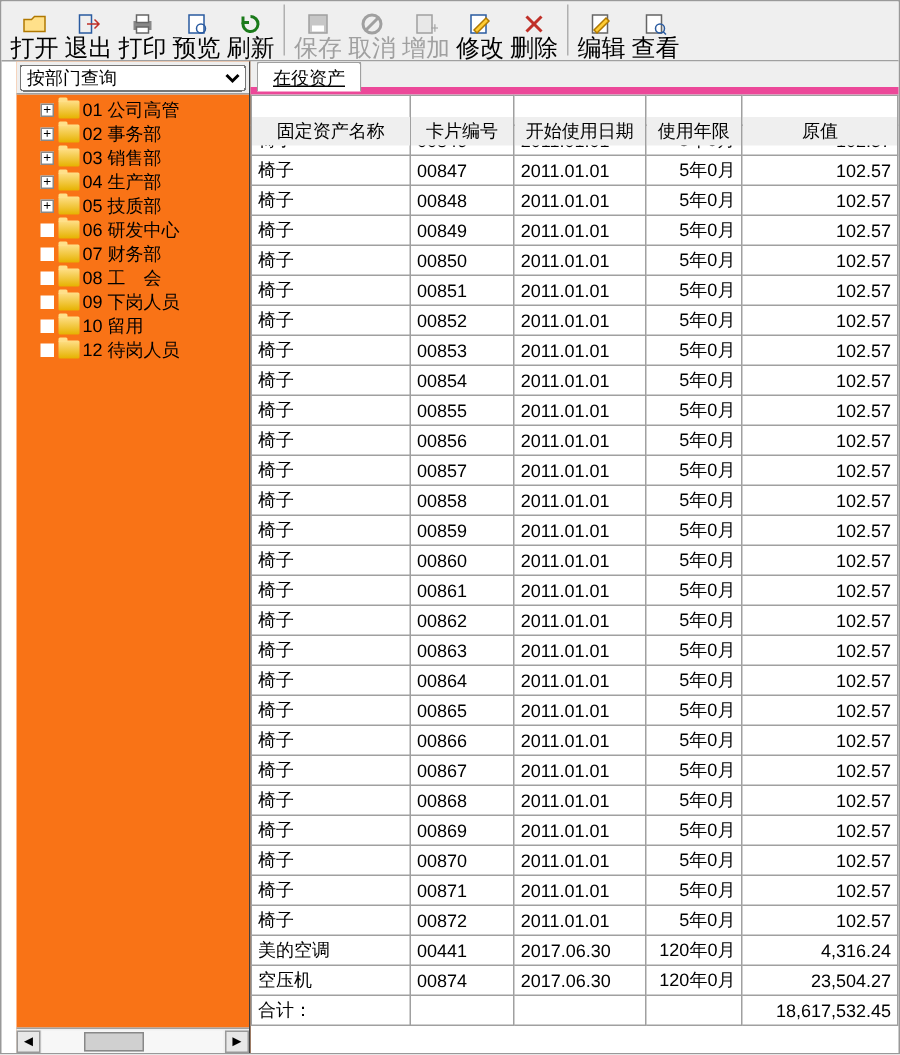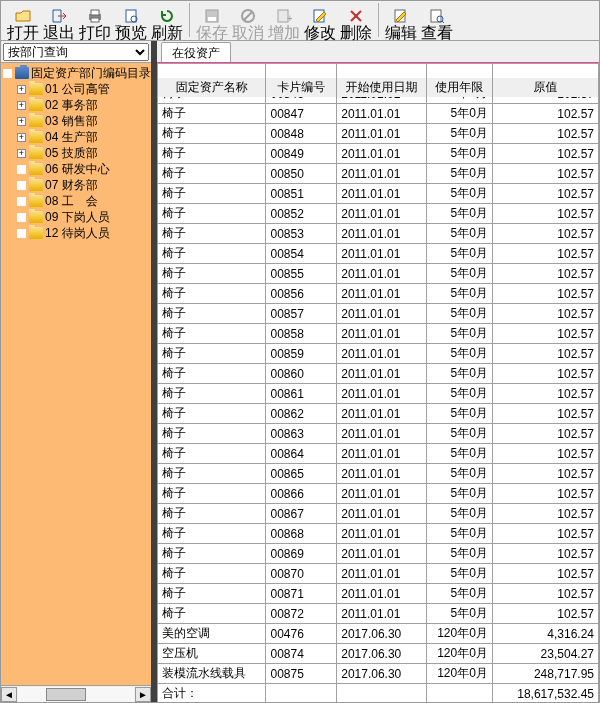--- a/index.html
+++ b/index.html
@@ -6,39 +6,39 @@
   html,body { margin:0; padding:0; font-family: "SimSun","宋体",sans-serif; font-size:12px; color:#000; background:#fff; }
   .app { width:600px; height:703px; display:flex; flex-direction:column; border:1px solid #999; }
   .toolbar { display:flex; align-items:flex-start; padding:2px 4px; background:#efefef; border-bottom:1px solid #a0a0a0; height:40px; }
   .tb-group { display:flex; align-items:flex-end; gap:0; }
   .tb-sep { width:1px; height:34px; background:#b0b0b0; margin:0 4px 2px 4px; }
   .tb-btn { display:flex; flex-direction:column; align-items:center; justify-content:flex-end; min-width:30px; padding:0 2px; height:36px; cursor:pointer; }
   .tb-btn.disabled { color:#a0a0a0; cursor:default; }
   .tb-btn .ic { width:18px; height:18px; margin-bottom:2px; display:flex; align-items:center; justify-content:center; }
   .tb-btn .lbl { font-size:16px; line-height:12px; white-space:nowrap; }
   .below-toolbar { display:flex; flex:1; min-height:0; }
-  .left-pane { width:156px; border-right:6px solid #404040; display:flex; flex-direction:column; background:#fdba74; }
+  .left-pane { width:156px; border-right:1px solid #404040; display:flex; flex-direction:column; background:#f97316;margin-left:10px; }
   .combo-row { height:22px; border-bottom:1px solid #a0a0a0; display:flex; align-items:center; padding:0 2px; background:#efefef;}
   .combo { width:100%; height:18px; font-size:12px; font-family:inherit; }
   .tree { flex:1; overflow:auto; padding:2px 0 0 0; }
   .tree-row { display:flex; align-items:center; height:16px; white-space:nowrap; padding-left:2px; }
   .tree-row .pm { width:9px; height:9px; border:1px solid #888; font-size:9px; line-height:7px; text-align:center; margin-right:3px; background:#fff; cursor:pointer; }
   .tree-row .pm.empty { border:none; }
   .tree-row .ic { width:14px; height:12px; margin-right:2px; display:inline-block; }
   .ic-folder-open { background:linear-gradient(#5a8acb,#2a5ba0); border-radius:1px; position:relative; }
   .ic-folder-open::before { content:""; position:absolute; left:5px; top:-2px; width:7px; height:3px; background:#5a8acb; border-radius:1px 1px 0 0;}
   .ic-folder { background:linear-gradient(#ffe08a,#e6b200); border-radius:1px; position:relative;}
   .ic-folder::before { content:""; position:absolute; left:0; top:-2px; width:6px; height:3px; background:#ffe08a; border-radius:1px 1px 0 0;}
   .tree-row.child { padding-left:16px; }
   .hscroll { height:17px; border-top:1px solid #a0a0a0; background:#efefef; display:flex; align-items:center; }
   .hs-btn { width:16px; height:15px; border:1px solid #999; background:#e8e8e8; display:flex; align-items:center; justify-content:center; font-size:10px; cursor:pointer;}
   .hs-track { flex:1; height:15px; background:#f7f7f7; position:relative; margin:0 1px;}
   .hs-thumb { position:absolute; left:28px; top:1px; width:40px; height:13px; background:#d0d0d0; border:1px solid #888;}
   .right-pane { flex:1; display:flex; flex-direction:column; min-width:0; }
-  .tab-bar { height:22px; background:#efefef; border-bottom:1px solid #ec4899; display:flex; align-items:center; padding-left:4px;}
+  .tab-bar { height:22px; background:#efefef; border-bottom:5px solid #ec4899; display:flex; align-items:flex-start; padding-left:4px;text-decoration:underline;}
   .tab { height:20px; padding:2px 10px 0 10px; background:#fff; border:1px solid #a0a0a0; border-bottom:none; border-radius:2px 2px 0 0; font-size:12px; cursor:pointer;}
   .grid-wrap { flex:1; overflow:auto; }
   table.grid { border-collapse:collapse; width:100%; table-layout:fixed; }
   table.grid th, table.grid td { border:1px solid #a0a0a0; height:20px; padding:0 4px; font-size:12px; overflow:hidden; white-space:nowrap; }
   table.grid th { background:#efefef; font-weight:normal; text-align:center; position:sticky; top:14px;}
   .col-name { width:92px; text-align:left;}
   .col-card { width:60px; text-align:left;}
   .col-date { width:76px; text-align:left;margin-left:20px;}
   .col-life { width:56px; text-align:right;}
   .col-val  { width:90px; text-align:right;}
@@ -172,25 +172,20 @@
 
 <div class="below-toolbar">
 
   <div class="left-pane">
     <div class="combo-row">
       <select class="combo">
         <option>按部门查询</option>
       </select>
     </div>
     <div class="tree">
-      <div class="tree-row">
-        <span class="pm empty">&nbsp;</span>
-        <span class="ic ic-folder-open"></span>
-        <span>固定资产部门编码目录</span>
-      </div>
       <div id="tree-items">
             <div class="tree-row child">
               <span class="pm">+</span>
               <span class="ic ic-folder"></span>
               <span>01 公司高管</span>
             </div>
             <div class="tree-row child">
               <span class="pm">+</span>
               <span class="ic ic-folder"></span>
               <span>02 事务部</span>
@@ -222,20 +217,25 @@
             </div>
             <div class="tree-row child">
               <span class="pm empty">&nbsp;</span>
               <span class="ic ic-folder"></span>
               <span>08 工　会</span>
             </div>
             <div class="tree-row child">
               <span class="pm empty">&nbsp;</span>
               <span class="ic ic-folder"></span>
               <span>09 下岗人员</span>
+            </div>
+            <div class="tree-row child">
+              <span class="pm empty">&nbsp;</span>
+              <span class="ic ic-folder"></span>
+              <span>10 留用</span>
             </div>
             <div class="tree-row child">
               <span class="pm empty">&nbsp;</span>
               <span class="ic ic-folder"></span>
               <span>12 待岗人员</span>
             </div>
           </div>
     </div>
     <div class="hscroll">
       <div class="hs-btn">◄</div>
@@ -446,38 +446,31 @@
               </tr>
               <tr>
                 <td class="col-name">椅子</td>
                 <td class="col-card">00872</td>
                 <td class="col-date">2011.01.01</td>
                 <td class="col-life">5年0月</td>
                 <td class="col-val">102.57</td>
               </tr>
               <tr>
                 <td class="col-name">美的空调</td>
-                <td class="col-card">00476</td>
+                <td class="col-card">00441</td>
                 <td class="col-date">2017.06.30</td>
                 <td class="col-life">120年0月</td>
                 <td class="col-val">4,316.24</td>
               </tr>
               <tr>
                 <td class="col-name">空压机</td>
                 <td class="col-card">00874</td>
                 <td class="col-date">2017.06.30</td>
                 <td class="col-life">120年0月</td>
                 <td class="col-val">23,504.27</td>
-              </tr>
-              <tr>
-                <td class="col-name">装模流水线载具</td>
-                <td class="col-card">00875</td>
-                <td class="col-date">2017.06.30</td>
-                <td class="col-life">120年0月</td>
-                <td class="col-val">248,717.95</td>
               </tr>
             </tbody>
         <tfoot>
           <tr>
             <td class="col-name">合计：</td>
             <td class="col-card"></td>
             <td class="col-date"></td>
             <td class="col-life"></td>
             <td class="col-val">18,617,532.45</td>
           </tr>

